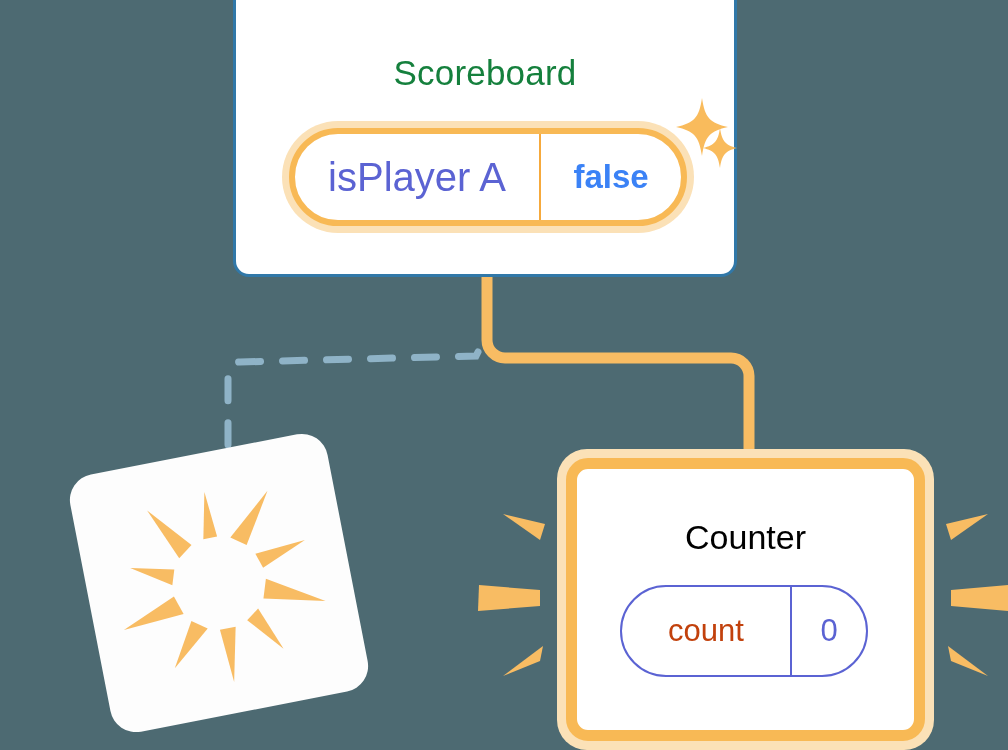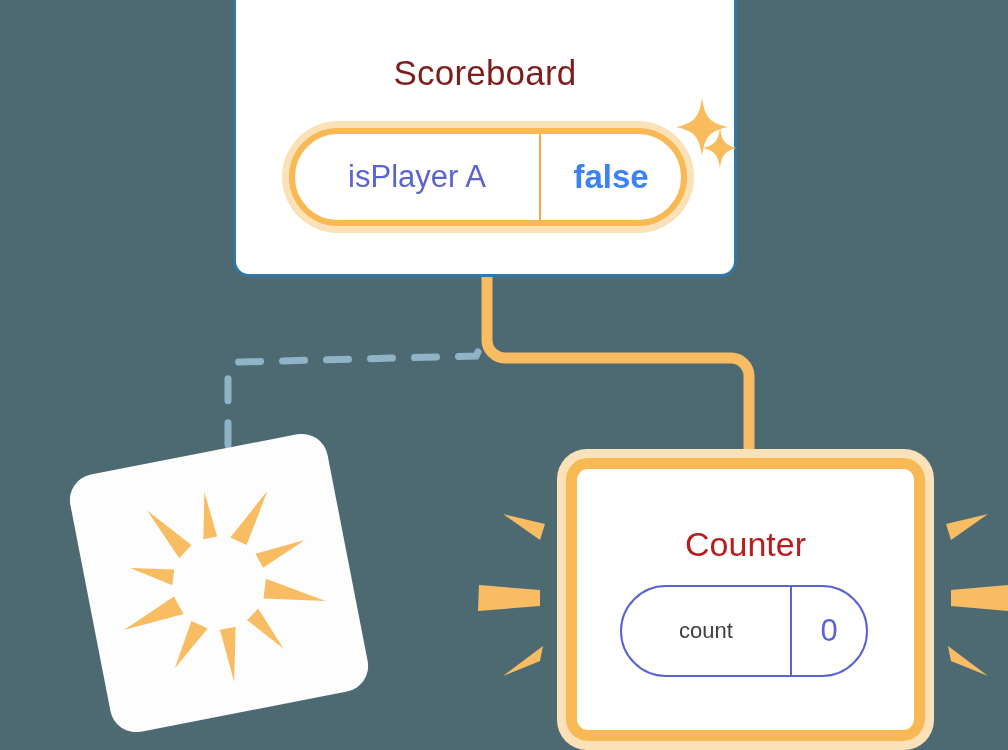--- a/index.html
+++ b/index.html
@@ -40,21 +40,21 @@
     border-radius: 16px;
     box-sizing: border-box;
     z-index: 5;
   }
   .scoreboard-title {
     position: absolute;
     left: 0;
     top: 72px;
     width: 100%;
     text-align: center;
-    color: #7f1d1d;
+    color: #15803d;
     font-size: 35px;
     font-weight: 400;
     letter-spacing: 0.2px;
   }
   
   .sb-pill {
     position: absolute;
     left: 46px;
     top: 140px;
     width: 412px;
@@ -77,21 +77,21 @@
     box-sizing: border-box;
     display: flex;
     align-items: stretch;
   }
   .sb-cell-key {
     flex: 0 0 246px;
     display: flex;
     align-items: center;
     justify-content: center;
     color: #5b63d3;
-    font-size: 31px;
+    font-size: 40px;
     border-right: 2px solid #f6a93c;
     box-sizing: border-box;
   }
   .sb-cell-val {
     flex: 1 1 auto;
     display: flex;
     align-items: center;
     justify-content: center;
     color: #3b82f6;
     font-size: 33px;
@@ -117,24 +117,24 @@
     right: 9px;
     bottom: 9px;
     border-radius: 22px;
     border: 11px solid #f8b955;
     background: #ffffff;
     box-sizing: border-box;
   }
   .counter-title {
     position: absolute;
     left: 0;
-    top: 56px;
+    top: 49px;
     width: 100%;
     text-align: center;
-    color: #b91c1c;
+    color: #000000;
     font-size: 34px;
   }
   .ct-pill {
     position: absolute;
     left: 43px;
     top: 116px;
     width: 248px;
     height: 92px;
     border: 2px solid #5b63d3;
     border-radius: 46px;
@@ -142,22 +142,22 @@
     box-sizing: border-box;
     display: flex;
     align-items: stretch;
     overflow: hidden;
   }
   .ct-cell-key {
     flex: 0 0 170px;
     display: flex;
     align-items: center;
     justify-content: center;
-    color: #404040;
-    font-size: 22px;
+    color: #c2410c;
+    font-size: 31px;
     border-right: 2px solid #5b63d3;
     box-sizing: border-box;
   }
   .ct-cell-val {
     flex: 1 1 auto;
     display: flex;
     align-items: center;
     justify-content: center;
     color: #5b63d3;
     font-size: 31px;

